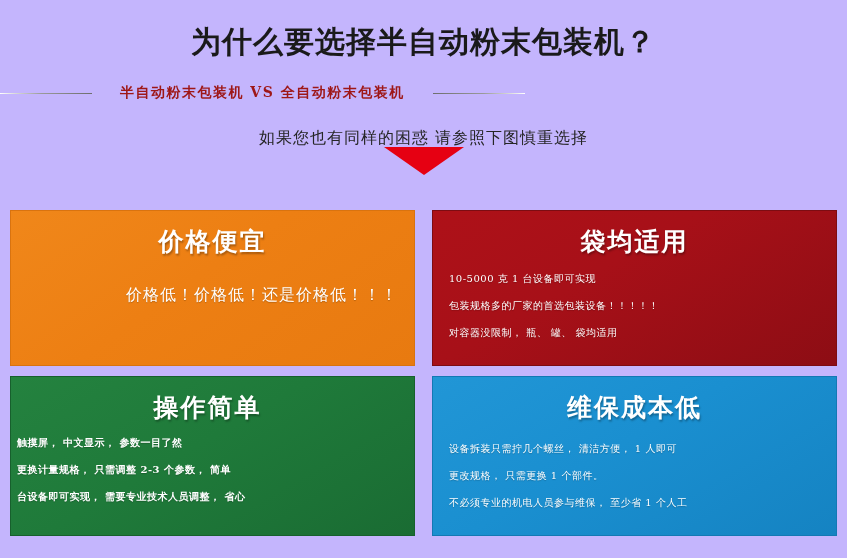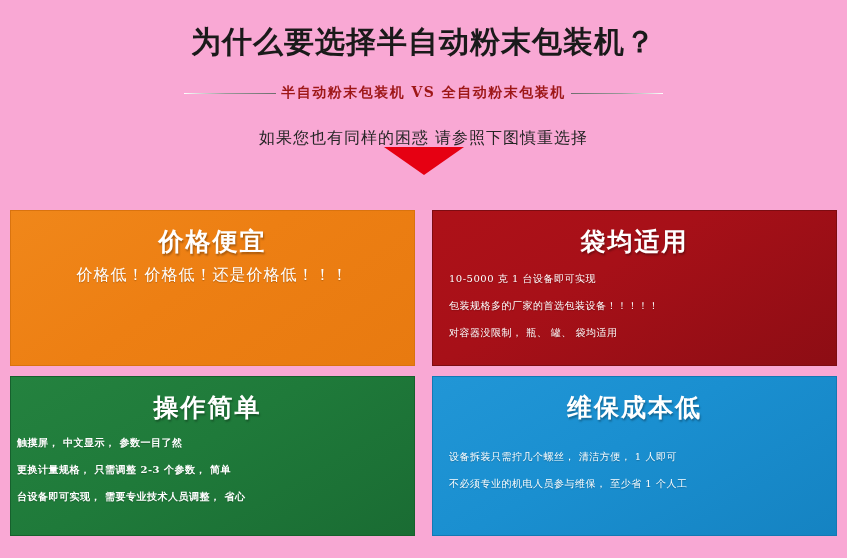--- a/index.html
+++ b/index.html
@@ -12,21 +12,21 @@
     height: 558px;
     overflow: hidden;
     font-family: "Liberation Serif", "DejaVu Serif", serif;
     position: relative;
   }
 
   .page {
     width: 847px;
     height: 558px;
     position: relative;
-    background: #f9a8d4;
+    background: #c4b5fd;
   }
 
   
   .header {
     padding-top: 22px;
     text-align: center;
   }
 
   .main-title {
     font-family: "DejaVu Serif", "Liberation Serif", serif;
@@ -34,23 +34,23 @@
     font-weight: bold;
     color: #1a1a1a;
     letter-spacing: 1px;
     line-height: 40px;
     margin: 0;
   }
 
   .subtitle-row {
     display: flex;
     align-items: center;
-    justify-content: center;
+    justify-content: flex-start;
     margin-top: 22px;
-    gap: 5px;
+    gap: 28px;
   }
 
   .rule {
     height: 1px;
     width: 92px;
     flex: none;
   }
   .rule-left {
     background: linear-gradient(to right, #ffffff 0%, #9a9a9a 45%, #6e6e6e 100%);
   }
@@ -143,22 +143,22 @@
     white-space: nowrap;
     text-shadow: 0px 1px 1px rgba(0,0,0,0.22);
   }
 
   
   .panel-orange {
     background: linear-gradient(145deg, #f0871a 0%, #ed7f13 45%, #e87a10 100%);
     border: 1px solid #d9730f;
   }
   .panel-orange .panel-lines {
-    margin-top: 2px;
-    text-align: center;
+    margin-top: 22px;
+    text-align: right;
   }
   .panel-orange .panel-line {
     font-size: 16px;
     letter-spacing: 1px;
   }
 
   
   .panel-red {
     background: linear-gradient(150deg, #ae1118 0%, #a71018 40%, #8d0d14 100%);
     border: 1px solid #7d0c12;
@@ -177,21 +177,21 @@
     margin-top: 4px;
     font-weight: bold;
   }
 
   
   .panel-blue {
     background: linear-gradient(150deg, #2196d6 0%, #1a8fd0 45%, #1583c2 100%);
     border: 1px solid #1379b4;
   }
   .panel-blue .panel-lines {
-    margin-top: 18px;
+    margin-top: 10px;
   }
 </style>
 </head>
 <body>
 
 <div class="page">
 
   <div class="header">
     <h1 class="main-title">为什么要选择半自动粉末包装机？</h1>
 
@@ -239,19 +239,20 @@
           <div class="panel-line">台设备即可实现， 需要专业技术人员调整， 省心</div>
         </div>
       </div>
     </div>
 
     <div class="panel panel-blue">
       <div class="panel-inner">
         <div class="panel-title">维保成本低</div>
         <div class="panel-lines">
           <div class="panel-line">设备拆装只需拧几个螺丝， 清洁方便， 1 人即可</div>
+          <div class="panel-line">更改规格， 只需更换 1 个部件。</div>
           <div class="panel-line">不必须专业的机电人员参与维保， 至少省 1 个人工</div>
         </div>
       </div>
     </div>
 
   </div>
 </div>
 
 </body></html>

